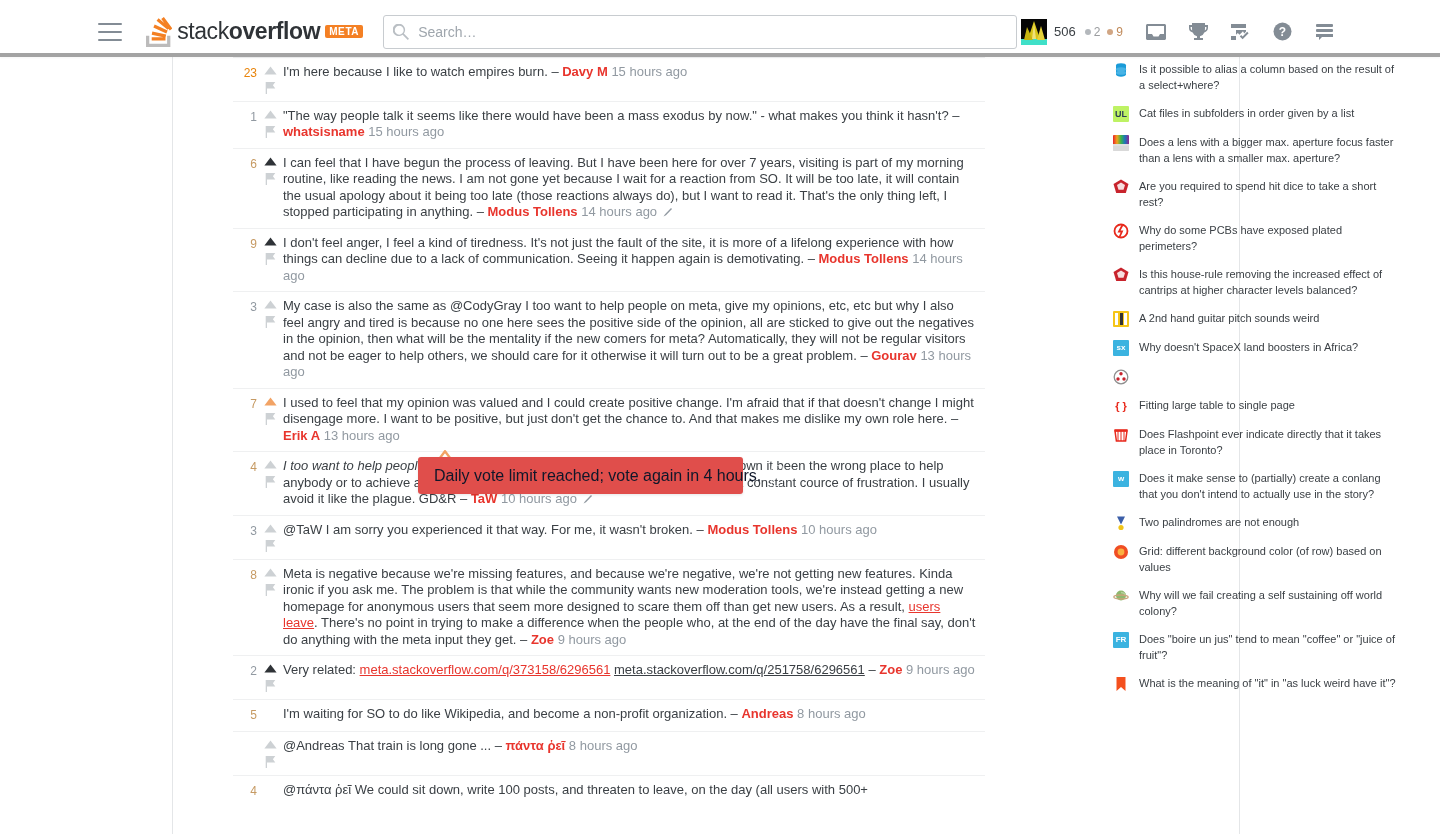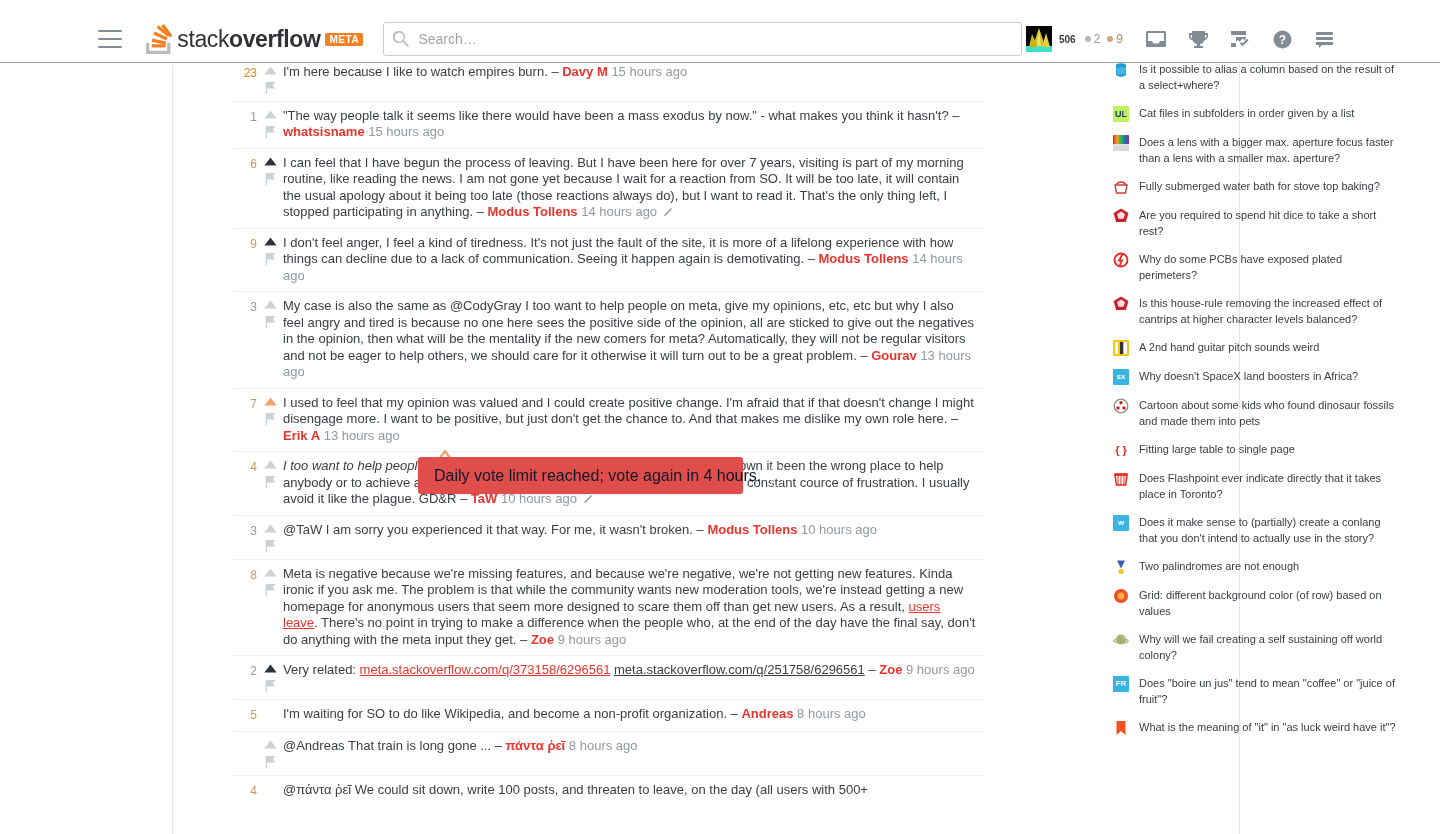--- a/index.html
+++ b/index.html
@@ -8,24 +8,24 @@
     margin: 0; padding: 0;
     width: 1440px; height: 834px;
     overflow: hidden;
     background: #ffffff;
     font-family: "Liberation Sans", sans-serif;
     -webkit-font-smoothing: antialiased;
   }
 
   
   #topbar {
-    position: absolute; top: 16px; left: 0;
+    position: absolute; top: 10px; left: 0;
     width: 1440px; height: 47px;
     background: #ffffff;
-    border-bottom: 1px solid #a3a3a3;
+    border-bottom: 4px solid #a3a3a3;
     box-shadow: 0 1px 2px rgba(0,0,0,0.04);
     display: flex; align-items: center;
     z-index: 50;
   }
   .hamburger {
     width: 26px; height: 18px;
     margin-left: 98px;
     display: flex; flex-direction: column; justify-content: space-between;
     cursor: pointer;
   }
@@ -83,21 +83,21 @@
     height: 47px;
   }
   .user-box { display: flex; align-items: center; cursor: pointer; padding: 0 4px; height: 34px;}
   .avatar {
     width: 26px; height: 26px;
     background: #000;
     display:block;
     position: relative;
     overflow: hidden;
   }
-  .rep { font-size: 10px; font-weight: 700; color: #3b4045; margin-left: 7px; }
+  .rep { font-size: 13px; font-weight: 400; color: #3b4045; margin-left: 7px; }
   .badge-grp { display: flex; align-items: center; margin-left: 9px; }
   .badge-item { display:flex; align-items:center; font-size:12px; margin-right: 7px; }
   .dot { width: 6px; height: 6px; border-radius: 50%; display:inline-block; margin-right: 3px; }
   .dot.silver { background: #b4b8bc; }
   .dot.bronze { background: #d1a684; }
   .b-silver { color: #9a9c9f; }
   .b-bronze { color: #c08a5a; }
 
   .nav-ico {
     width: 40px; height: 34px;
@@ -502,27 +502,20 @@
         </div>
         <div class="hot-item">
           <span class="hot-ico" style="background: rgb(224, 224, 224);">
             <span style="position:absolute;left:0;top:0;right:0;height:9px;background:linear-gradient(90deg,#e8202a,#f0a31c,#3ab54a,#1b75bb,#92278f);"></span>
             <span style="position:absolute;left:0;bottom:0;right:0;height:5px;background:#d9d9d9;"></span>
           </span>
           <span class="hot-txt">Does a lens with a bigger max. aperture focus faster than a lens with a smaller max. aperture?</span>
         </div>
         <div class="hot-item">
           <span class="hot-ico" style="background: transparent;"><svg viewBox="0 0 16 16" width="16" height="16">
-              <path d="M2 6h12l-1.5 8H3.5z" fill="#fff" stroke="#cf3e3e" stroke-width="1.4"></path>
-              <path d="M3 6c1-2 3-3 5-3s4 1 5 3" fill="none" stroke="#cf3e3e" stroke-width="1.4"></path>
-            </svg></span>
-          <span class="hot-txt">Fully submerged water bath for stove top baking?</span>
-        </div>
-        <div class="hot-item">
-          <span class="hot-ico" style="background: transparent;"><svg viewBox="0 0 16 16" width="16" height="16">
               <polygon points="8,0.5 15.5,5 12.8,14 3.2,14 0.5,5" fill="#c8232c"></polygon>
               <polygon points="8,3.5 12,6 10.5,10.8 5.5,10.8 4,6" fill="#fff" opacity="0.85"></polygon>
             </svg></span>
           <span class="hot-txt">Are you required to spend hit dice to take a short rest?</span>
         </div>
         <div class="hot-item">
           <span class="hot-ico" style="background: transparent;"><svg viewBox="0 0 16 16" width="16" height="16">
               <circle cx="8" cy="8" r="6.5" fill="none" stroke="#e8291c" stroke-width="1.8"></circle>
               <path d="M9.5 2 L6 8.5 H9 L6.5 14" fill="none" stroke="#e8291c" stroke-width="1.8"></path>
             </svg></span>
@@ -549,21 +542,20 @@
           </span>
           <span class="hot-txt">Why doesn't SpaceX land boosters in Africa?</span>
         </div>
         <div class="hot-item">
           <span class="hot-ico" style="background: transparent;"><svg viewBox="0 0 16 16" width="16" height="16">
               <circle cx="8" cy="8" r="6.8" fill="none" stroke="#8f8f8f" stroke-width="1.3"></circle>
               <circle cx="8" cy="4.8" r="1.7" fill="#c8232c"></circle>
               <circle cx="5" cy="10" r="1.7" fill="#c8232c"></circle>
               <circle cx="11" cy="10" r="1.7" fill="#c8232c"></circle>
             </svg></span>
-          <span class="hot-txt">Cartoon about some kids who found dinosaur fossils and made them into pets</span>
         </div>
         <div class="hot-item">
           <span class="hot-ico" style="background: rgb(255, 255, 255);">
             <span style="position: absolute; inset: 0px; display: flex; align-items: center; justify-content: center; font-size: 11px; font-weight: 700; color: rgb(232, 41, 28); font-family: &quot;Liberation Sans&quot;, sans-serif; line-height: 1;">{ }</span>
           </span>
           <span class="hot-txt">Fitting large table to single page</span>
         </div>
         <div class="hot-item">
           <span class="hot-ico" style="background: transparent;"><svg viewBox="0 0 16 16" width="16" height="16">
               <path d="M2 4h12l-1.4 10H3.4z" fill="#fff" stroke="#e8291c" stroke-width="1.5"></path>

